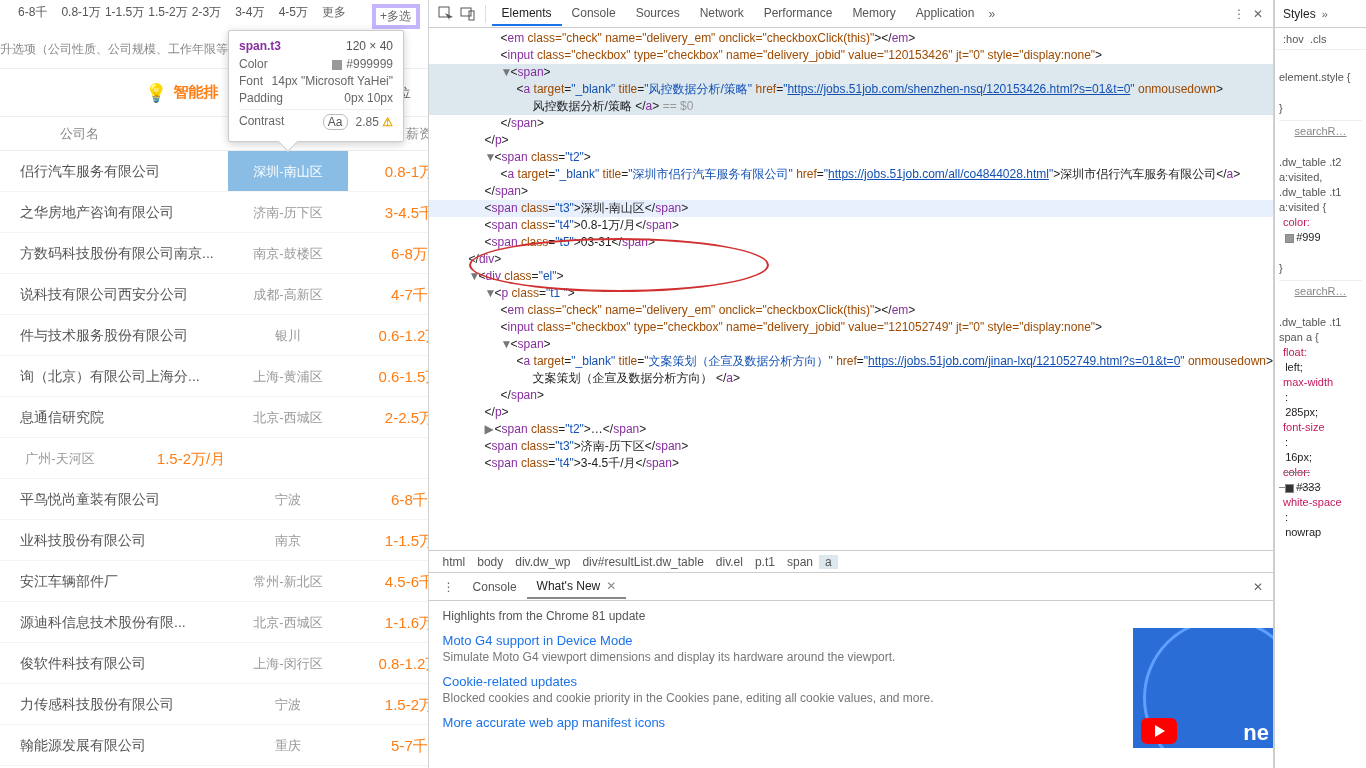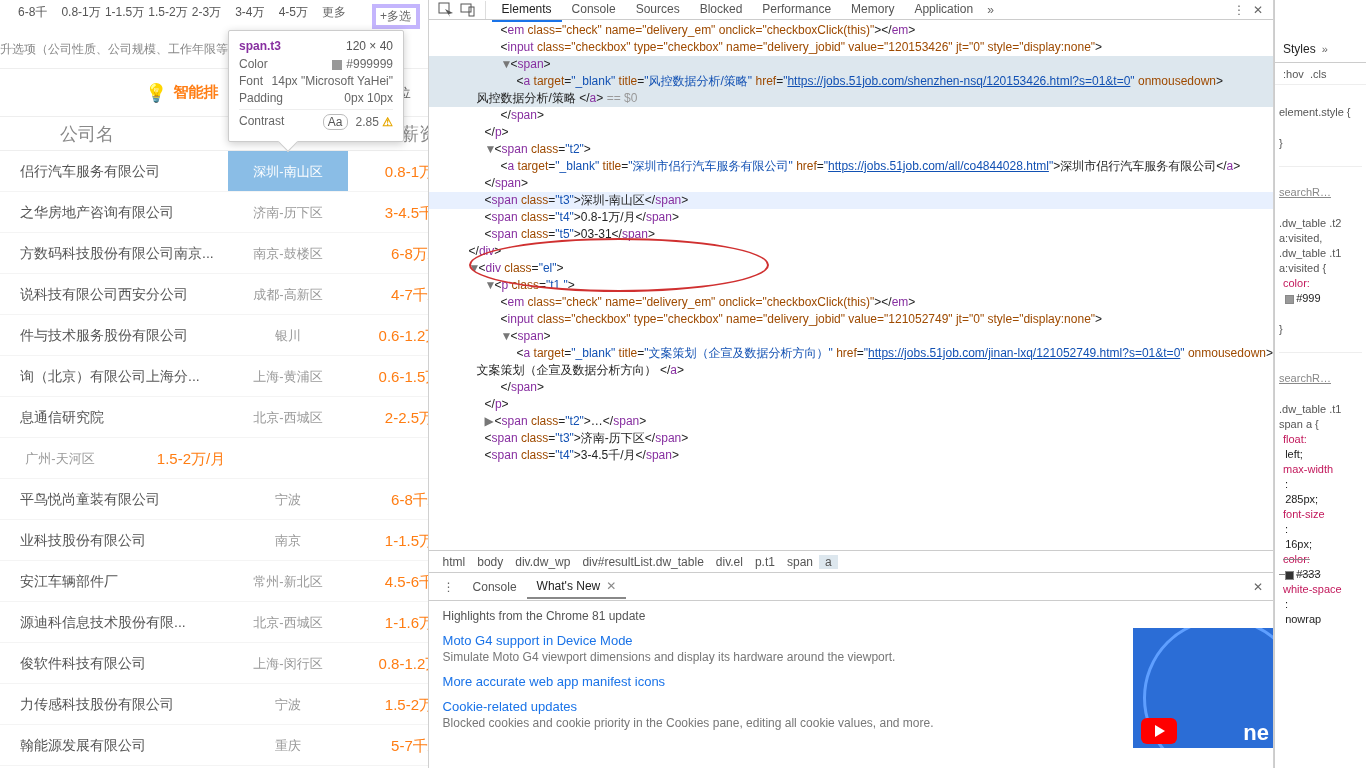--- a/index.html
+++ b/index.html
@@ -14,21 +14,21 @@
 .opt-row { padding: 4px 0 10px 0; color: #888; font-size: 12px; border-bottom: 1px solid #eee; }
 
 .sort-row { display: flex; align-items: center; height: 48px; border-bottom: 1px solid #eee; }
 .sort-left { flex: 1; display: flex; align-items: center; padding-left: 145px; color: #ff7d13; font-size: 15px; font-weight: bold; }
 .sort-left .icon { margin-right: 6px; font-size: 18px; }
 .sort-page { display: flex; align-items: center; color: #999; font-size: 13px; padding-right: 6px; }
 .sort-page .curr { color: #ff7d13; font-weight: bold; }
 .sort-page .arrow { font-size: 18px; color: #bbb; padding: 0 6px; cursor: pointer; }
 .sort-total { width: 130px; text-align: center; color: #666; font-size: 13px; border-left: 1px solid #eee; height: 100%; line-height: 48px; }
 
-.thead { display: flex; height: 34px; line-height: 34px; color: #888; font-size: 18px; border-bottom: 1px solid #eee; }
+.thead { display: flex; height: 34px; line-height: 34px; color: #888; font-size: 13px; border-bottom: 1px solid #eee; }
 .col-company { flex: 0 0 228px; text-align: left; padding-left: 60px; }
 .col-city { flex: 0 0 120px; text-align: center; }
 .col-salary { flex: 0 0 142px; text-align: center; }
 
 .rows { }
 .row { display: flex; height: 41px; line-height: 41px; font-size: 14px; border-bottom: 1px solid #f4f4f4; }
 .row .c1 { flex: 0 0 228px; padding-left: 20px; color: #555; white-space: nowrap; overflow: hidden; text-overflow: ellipsis; }
 .row .c2 { flex: 0 0 120px; text-align: center; color: #999; font-size: 13px; }
 .row .c3 { flex: 0 0 142px; text-align: center; color: #ff7d13; font-size: 15px; }
 .row.hl .c2 { background: #8abde6; color: #fff; }
@@ -47,37 +47,37 @@
 .inspect-tip .warn { color: #e6a700; font-weight: bold; }
 .inspect-tip .arrow-down {
   position: absolute; left: 52px; bottom: -8px; width: 14px; height: 14px;
   background: #fff; border-right: 1px solid #ccc; border-bottom: 1px solid #ccc;
   transform: rotate(45deg);
 }
 
 
 .right { flex: 1; display: flex; height: 100%; }
 .devtools { flex: 1; display: flex; flex-direction: column; border-right: 1px solid #d0d0d0; min-width: 0; }
-.toolbar { height: 20px; display: flex; align-items: center; border-bottom: 1px solid #ccc; padding: 0 6px; }
+.toolbar { height: 28px; display: flex; align-items: center; border-bottom: 1px solid #ccc; padding: 0 6px; }
 .toolbar .icon-btn { width: 22px; height: 22px; display: inline-flex; align-items: center; justify-content: center; color: #666; cursor: pointer; }
 .toolbar .sep { width: 1px; height: 18px; background: #ddd; margin: 0 6px; }
 .toolbar .tabs { display: flex; }
 .toolbar .tab { padding: 4px 10px; color: #555; cursor: pointer; font-size: 12px; }
 .toolbar .tab.active { border-bottom: 2px solid #1a73e8; color: #222; }
 .toolbar .more { margin-left: 4px; color: #666; }
 .toolbar .right-icons { margin-left: auto; display: flex; align-items: center; }
 .toolbar .right-icons span { padding: 0 4px; color: #666; cursor: pointer; }
 
 .dom { flex: 1; overflow: auto; font-family: Menlo, Consolas, monospace; font-size: 12px; line-height: 17px; color: #222; padding: 2px 0; min-width: 0; }
 .dom .ln { white-space: nowrap; padding-left: 8px; }
 .dom .i1 { padding-left: 40px; }
 .dom .i2 { padding-left: 56px; }
 .dom .i3 { padding-left: 72px; }
 .dom .i4 { padding-left: 88px; }
-.dom .i5 { padding-left: 48px; }
+.dom .i5 { padding-left: 104px; }
 .dom .tag { color: #872fa0; }
 .dom .attr { color: #9e4a00; }
 .dom .val { color: #1251b3; }
 .dom .txt { color: #222; }
 .dom .link { color: #1251b3; text-decoration: underline; }
 .dom .tri { color: #777; display: inline-block; width: 10px; }
 .dom .hl-row { background: #e8f0fe; }
 .dom .sel-row { background: #dde7ee; }
 .dom .eq0 { color: #999; }
 
@@ -103,26 +103,26 @@
 .drawer-body .item a { color: #1a73e8; text-decoration: none; font-size: 13px; margin-top: 48px; }
 .drawer-body .item p { color: #777; margin-top: 2px; }
 .drawer-body .decor { position: absolute; right: 0; bottom: 0; width: 140px; height: 120px; background: #2b6dd6; overflow: hidden; }
 .drawer-body .decor .circ { position: absolute; right: -30px; top: -10px; width: 160px; height: 160px; border: 3px solid #5f9fff; border-radius: 50%; }
 .drawer-body .decor .play { position: absolute; left: 8px; bottom: 4px; width: 36px; height: 26px; background: #ff0000; border-radius: 6px; }
 .drawer-body .decor .play::after { content: ""; position: absolute; left: 14px; top: 7px; border-left: 10px solid #fff; border-top: 6px solid transparent; border-bottom: 6px solid transparent; }
 .drawer-body .decor .ne { position: absolute; right: 4px; bottom: 2px; color: #fff; font-size: 22px; font-weight: bold; }
 
 
 .styles-pane { width: 92px; border-left: 1px solid #ccc; display: flex; flex-direction: column; font-family: Menlo, Consolas, monospace; font-size: 11px; color: #222; }
-.styles-pane .sp-head { height: 28px; display: flex; align-items: center; border-bottom: 1px solid #ccc; padding-left: 8px; margin-top: 35px; }
+.styles-pane .sp-head { height: 28px; display: flex; align-items: center; border-bottom: 1px solid #ccc; padding-left: 8px; }
 .styles-pane .sp-head .title { font-family: Arial; font-size: 12px; }
 .styles-pane .sp-head .more { margin-left: 6px; color: #666; }
 .styles-pane .sp-sub { height: 22px; display: flex; align-items: center; border-bottom: 1px solid #eee; padding-left: 8px; color: #555; font-family: Arial; }
 .styles-pane .rules { flex: 1; overflow: hidden; padding: 4px 4px; line-height: 15px; }
-.styles-pane .rule-src { color: #888; text-align: left; border-top: 1px solid #eee; padding-top: 18px; margin-top: 15px; text-decoration: underline; }
+.styles-pane .rule-src { color: #888; text-align: center; border-top: 1px solid #eee; padding-top: 3px; margin-top: 4px; text-decoration: underline; }
 .styles-pane .sel { color: #555; margin-top: 16px; }
 .styles-pane .prop { color: #c2185b; margin-left: 4px; }
 .styles-pane .pv { color: #222; }
 .styles-pane .strike { text-decoration: line-through; color: #888; }
 .styles-pane .sw { display:inline-block; width: 9px; height: 9px; vertical-align: middle; margin-right: 2px; border:1px solid #888; }
 </style>
 </head>
 <body>
 
 <div class="left">
@@ -275,21 +275,21 @@
         <svg width="16" height="16" viewBox="0 0 16 16">
             <rect x="1" y="2" width="10" height="8" fill="none" stroke="#555"></rect>
             <rect x="9" y="5" width="5" height="9" fill="none" stroke="#555"></rect>
           </svg>
       </span>
       <span class="sep"></span>
       <div class="tabs" id="dt-tabs">
           <span class="tab active">Elements</span>
           <span class="tab">Console</span>
           <span class="tab">Sources</span>
-          <span class="tab">Blocked</span>
+          <span class="tab">Network</span>
           <span class="tab">Performance</span>
           <span class="tab">Memory</span>
           <span class="tab">Application</span>
         </div>
       <span class="more">»</span>
       <div class="right-icons">
         <span>⋮</span>
         <span>✕</span>
       </div>
     </div>
@@ -339,22 +339,22 @@
     <div class="drawer">
       <div class="drawer-tabs">
         <span class="menu">⋮</span>
         <span class="dtab">Console</span>
         <span class="dtab active"><span>What's New</span><span class="x">✕</span></span>
         <span class="close">✕</span>
       </div>
       <div class="drawer-body">
         <h4>Highlights from the Chrome 81 update</h4>
         <div class="item"><a>Moto G4 support in Device Mode</a><p>Simulate Moto G4 viewport dimensions and display its hardware around the viewport.</p></div>
+        <div class="item"><a>Cookie-related updates</a><p>Blocked cookies and cookie priority in the Cookies pane, editing all cookie values, and more.</p></div>
         <div class="item"><a>More accurate web app manifest icons</a></div>
-        <div class="item"><a>Cookie-related updates</a><p>Blocked cookies and cookie priority in the Cookies pane, editing all cookie values, and more.</p></div>
         <div class="decor">
           <div class="circ"></div>
           <div class="play"></div>
           <div class="ne">ne</div>
         </div>
       </div>
     </div>
   </div>
 
   <div class="styles-pane">

